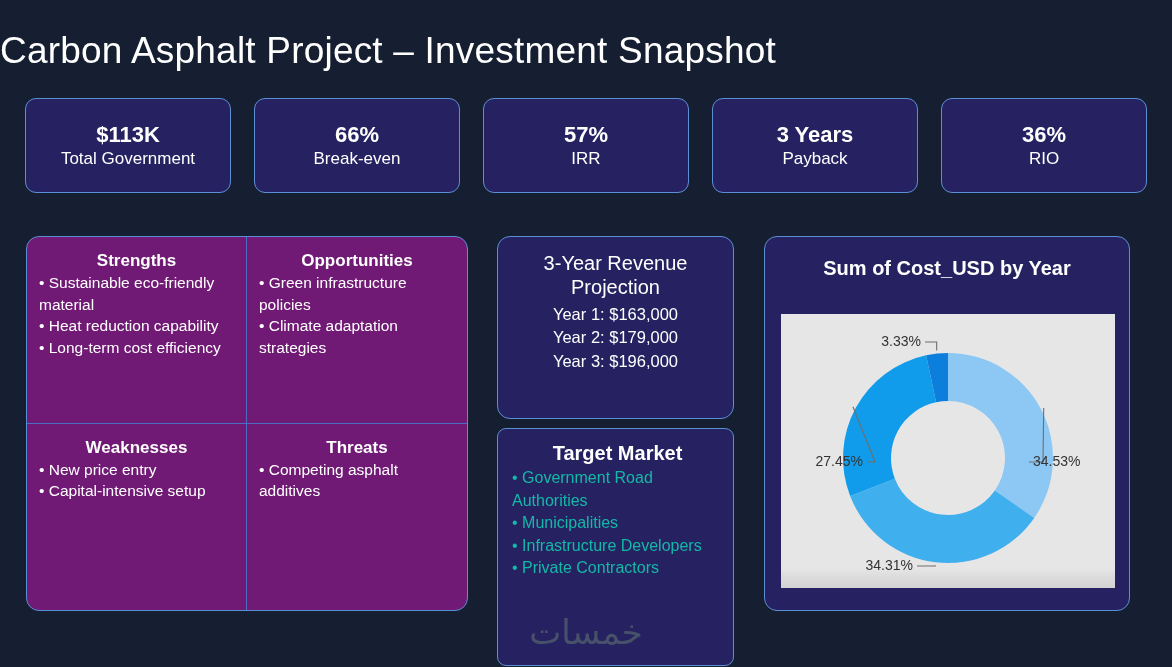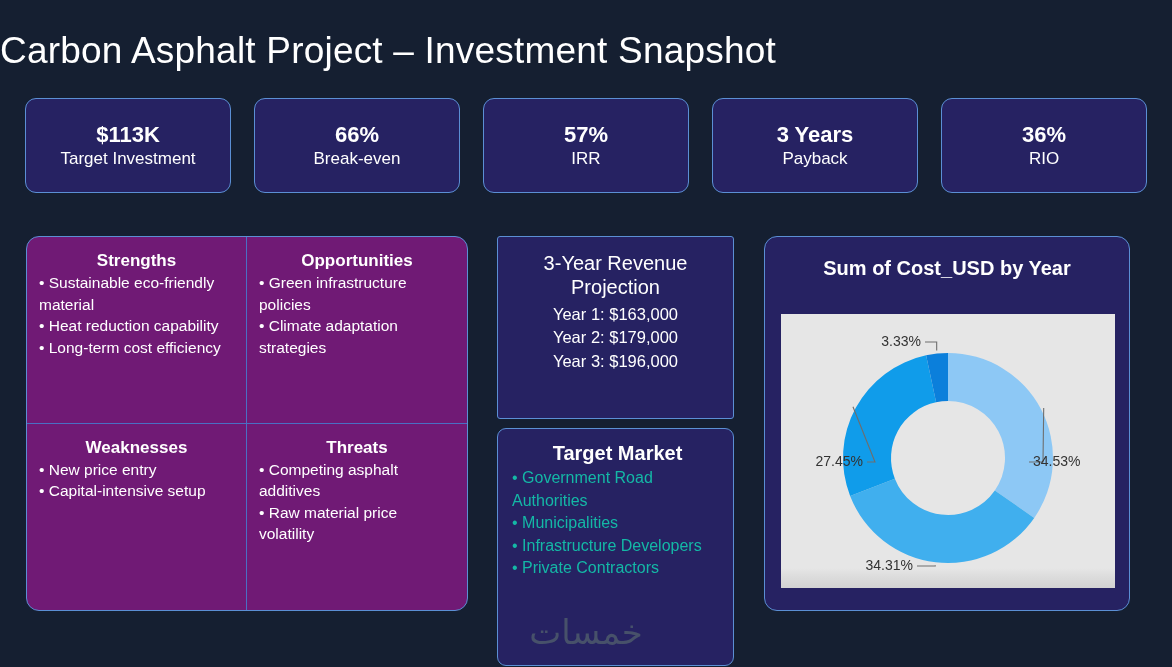--- a/index.html
+++ b/index.html
@@ -106,21 +106,21 @@
 
   
   #revenue-card {
     position: absolute;
     top: 236px;
     left: 497px;
     width: 237px;
     height: 183px;
     background: #262262;
     border: 1.4px solid #5b8fd4;
-    border-radius: 3px;
+    border-radius: 13px;
     padding: 14px 10px 8px 10px;
   }
   #revenue-title {
     color: #ffffff;
     font-size: 20px;
     font-weight: 400;
     text-align: center;
     line-height: 1.22;
     margin-bottom: 3px;
   }
@@ -226,21 +226,21 @@
 </head>
 <body>
 
 <div id="slide">
 
   <div id="title">Carbon Asphalt Project – Investment Snapshot</div>
 
   <div id="kpi-row">
     <div class="kpi-card">
       <div class="kpi-value">$113K</div>
-      <div class="kpi-label">Target Investment</div>
+      <div class="kpi-label">Total Government</div>
     </div>
     <div class="kpi-card">
       <div class="kpi-value">66%</div>
       <div class="kpi-label">Break-even</div>
     </div>
     <div class="kpi-card">
       <div class="kpi-value">57%</div>
       <div class="kpi-label">IRR</div>
     </div>
     <div class="kpi-card">
@@ -273,21 +273,20 @@
       <div class="swot-title">Weaknesses</div>
       <ul class="swot-list">
         <li>• New price entry</li>
         <li>• Capital-intensive setup</li>
       </ul>
     </div>
     <div class="swot-cell">
       <div class="swot-title">Threats</div>
       <ul class="swot-list">
         <li>• Competing asphalt additives</li>
-        <li>• Raw material price volatility</li>
       </ul>
     </div>
   </div>
 
   <div id="revenue-card">
     <div id="revenue-title">3-Year Revenue Projection</div>
     <div class="rev-line">Year 1: $163,000</div>
     <div class="rev-line">Year 2: $179,000</div>
     <div class="rev-line">Year 3: $196,000</div>
   </div>

